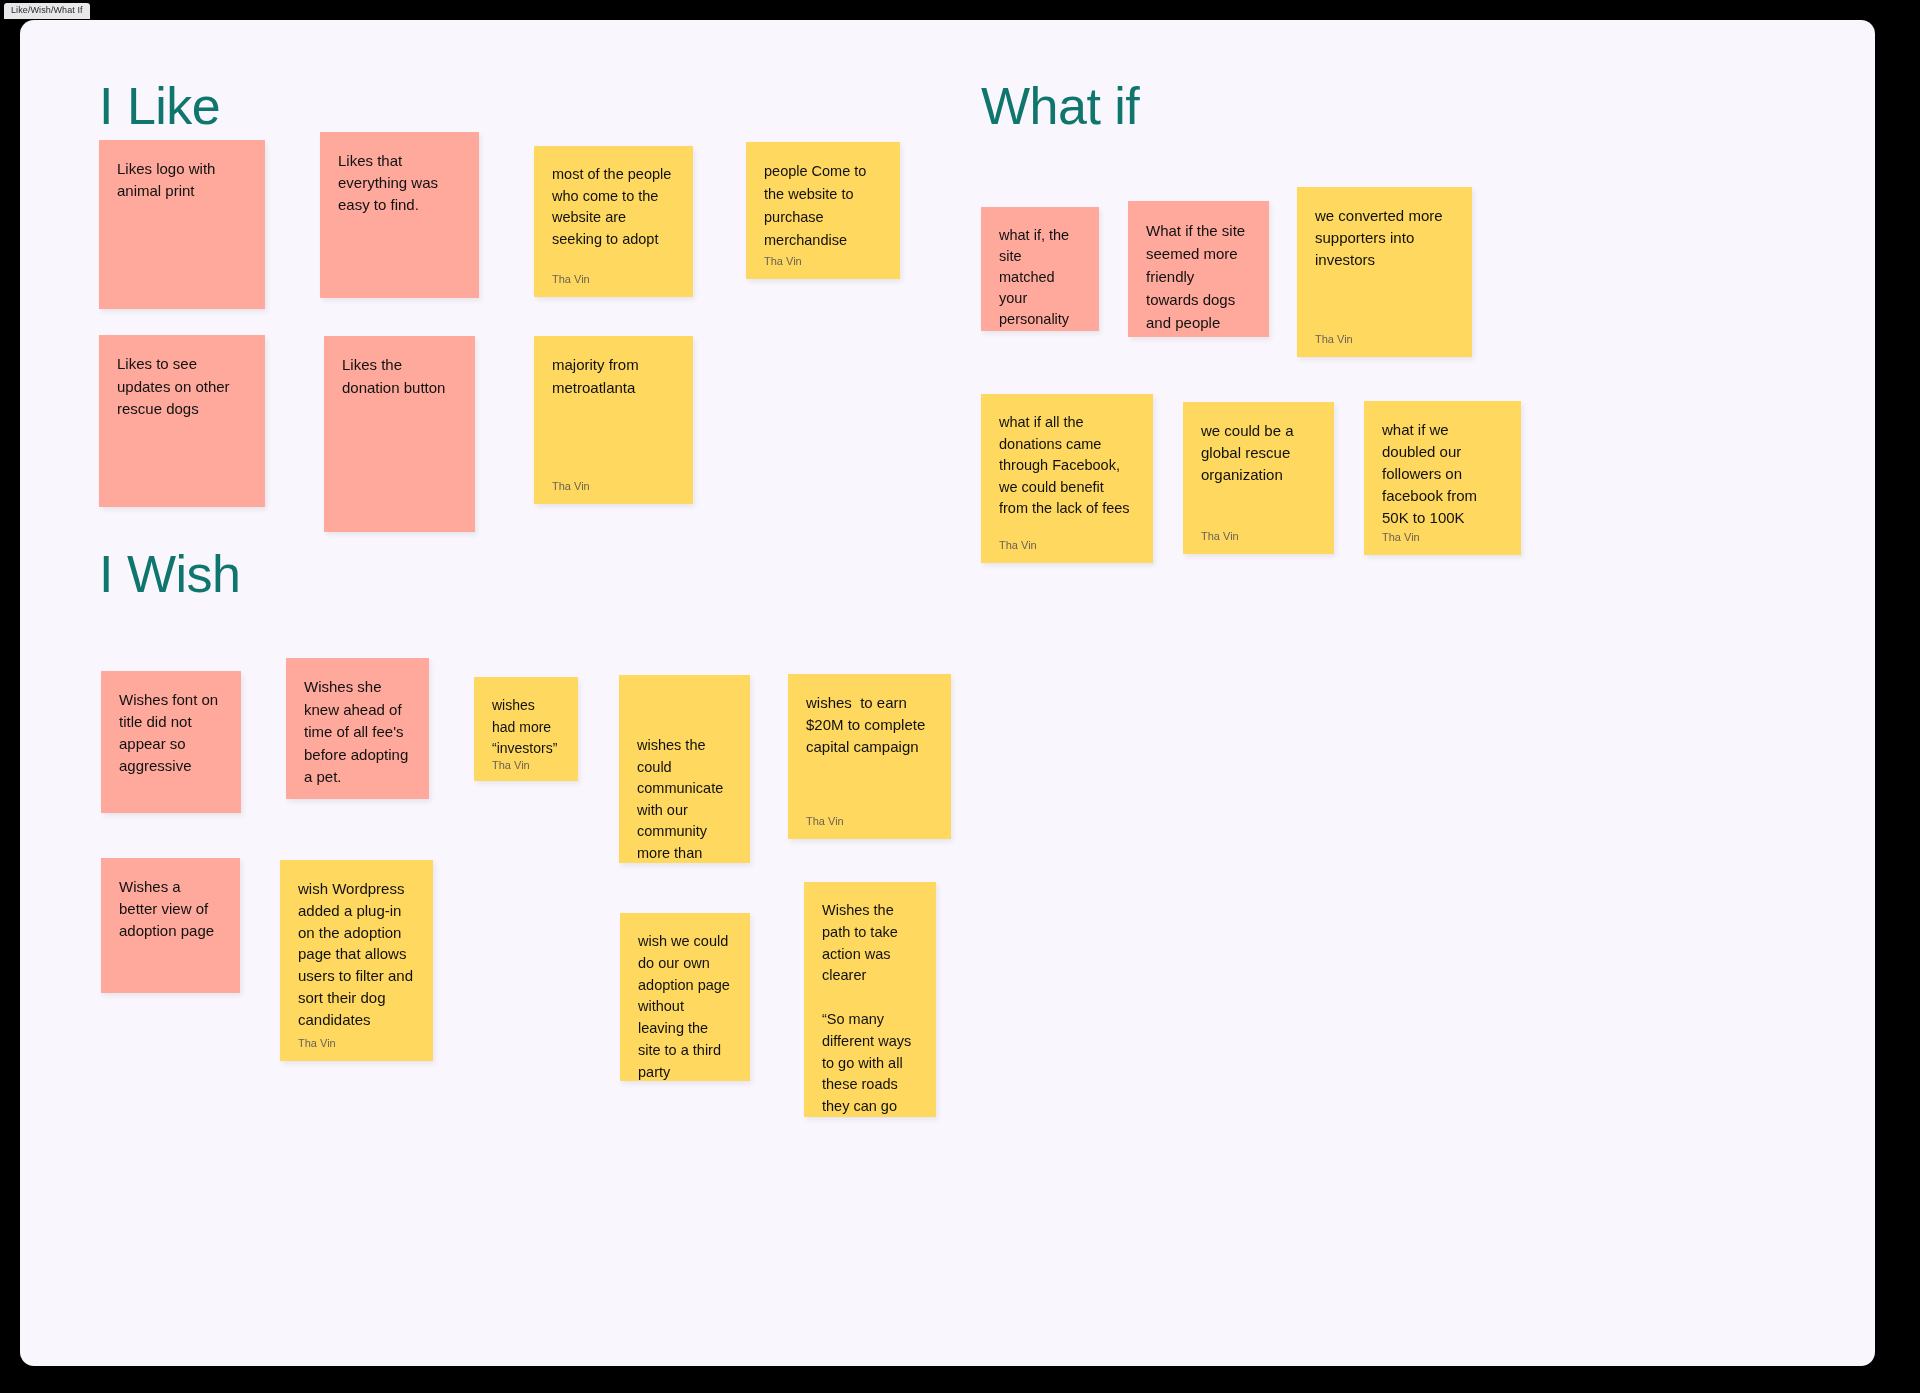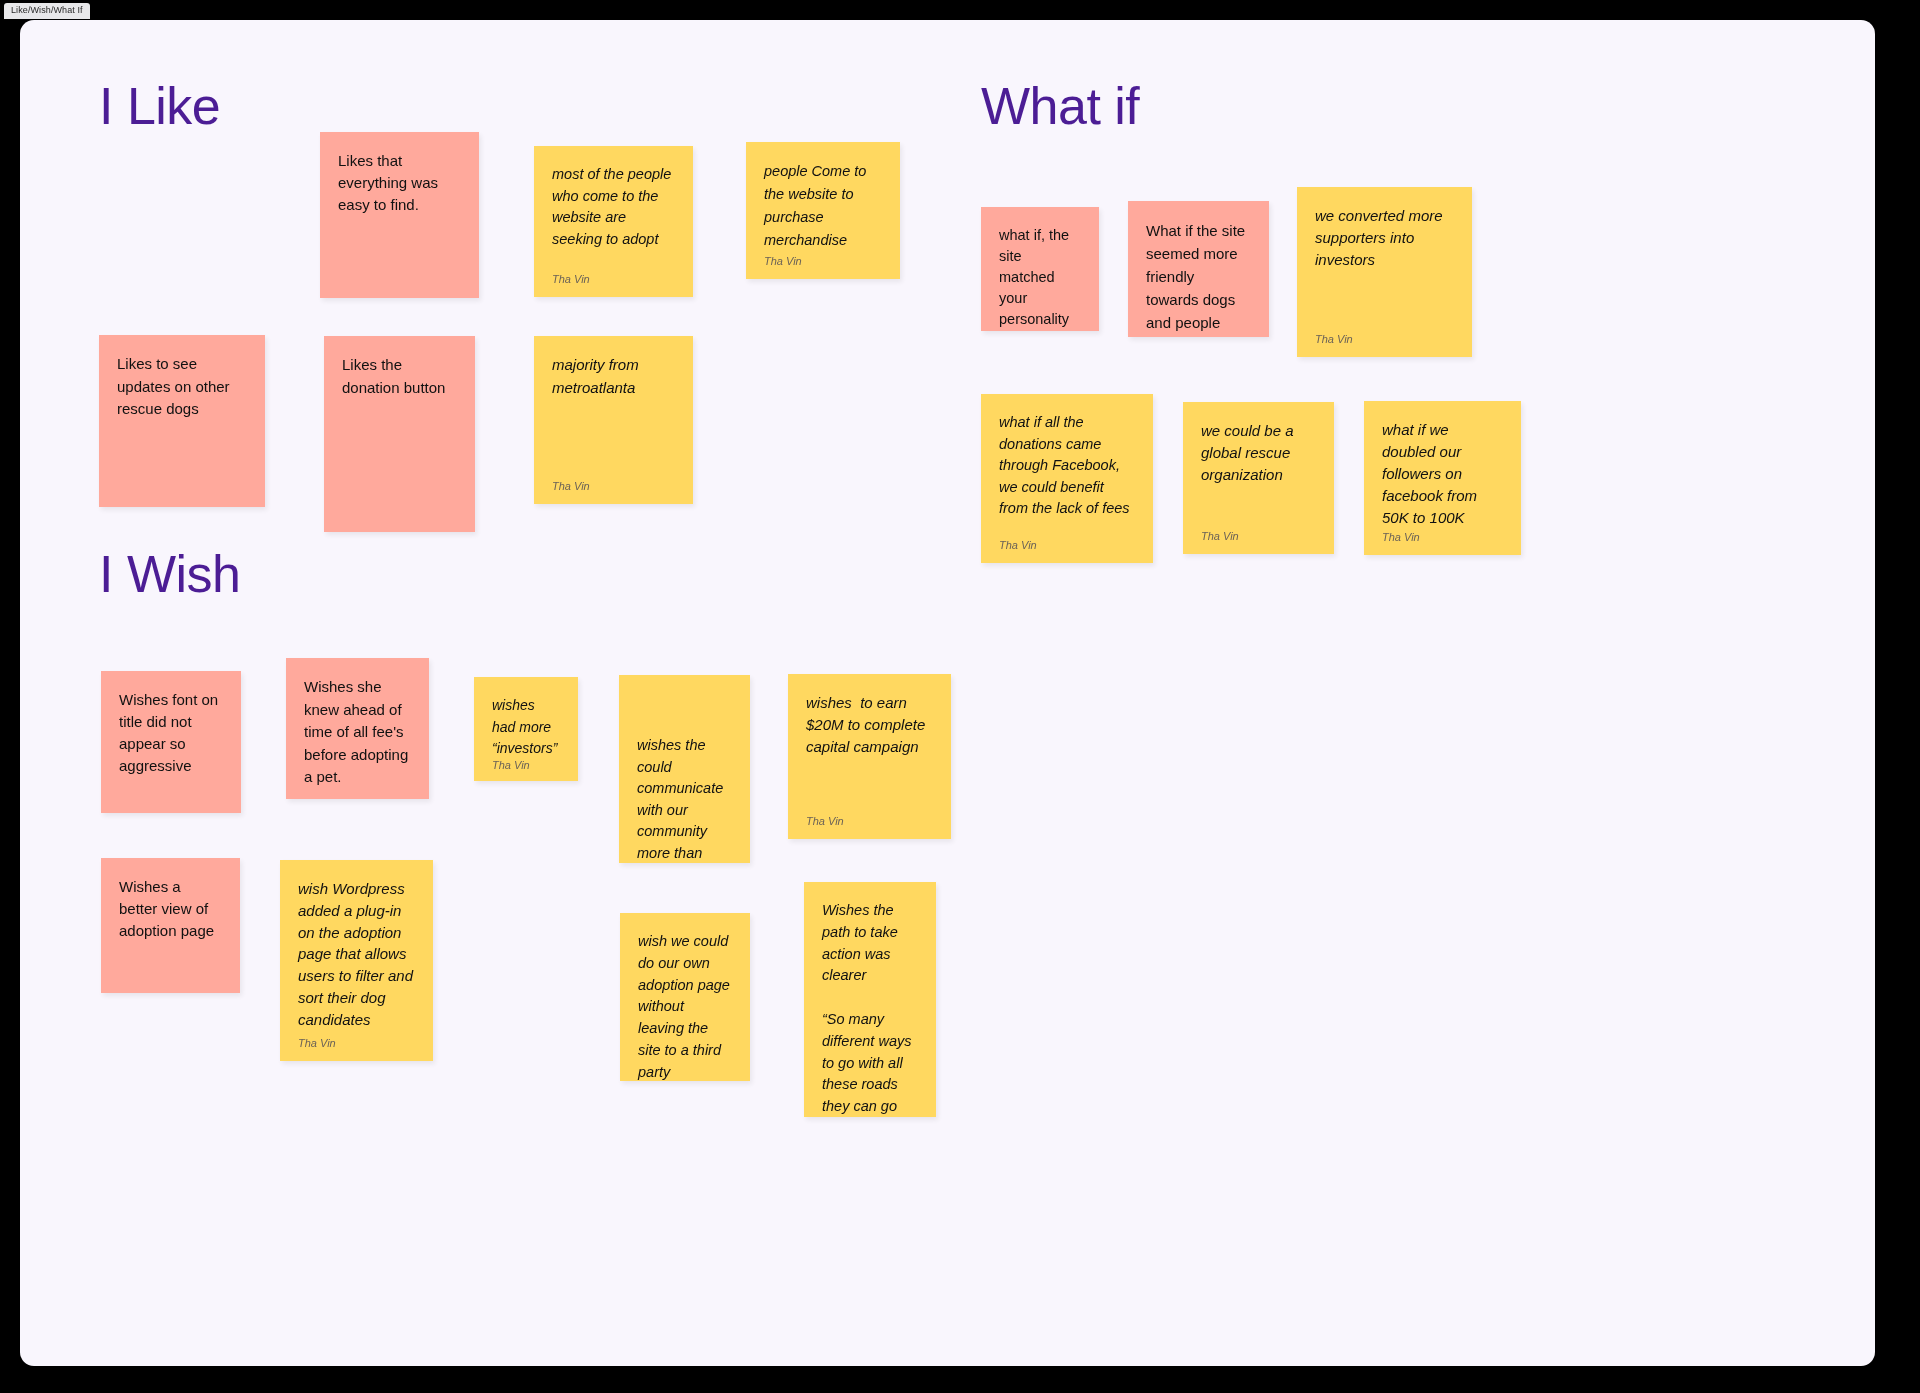--- a/index.html
+++ b/index.html
@@ -51,38 +51,38 @@
     top: 0;
     width: 1855px;
     height: 1346px;
   }
 
   .section-title {
     position: absolute;
     font-family: "Liberation Sans", sans-serif;
     font-weight: 400;
     font-size: 52px;
-    color: #4c1d95;
+    color: #0f766e;
     letter-spacing: -0.5px;
     line-height: 1;
     white-space: nowrap;
   }
 
   .note {
     position: absolute;
     box-sizing: border-box;
     padding: 18px 18px 8px 18px;
     box-shadow: 2px 3px 5px rgba(0,0,0,0.07);
     display: flex;
     flex-direction: column;
     overflow: hidden;
   }
 
   .note.pink { background: #ffa99c; }
-  .note.yellow { background: #ffd860; font-style: italic; }
+  .note.yellow { background: #ffd860; }
 
   .note-body {
     font-family: "Liberation Sans", sans-serif;
     color: #111111;
     white-space: pre-wrap;
     flex: 0 0 auto;
   }
 
   .note-author {
     font-family: "Liberation Sans", sans-serif;
@@ -99,20 +99,23 @@
 <div id="root">
 
   <div class="browser-tab">Like/Wish/What If</div>
 
   <div class="canvas">
     <div class="board" id="board">
 
     <div class="section-title" style="left: 79px; top: 60px;">I Like</div>
         <div class="section-title" style="left: 961px; top: 60px;">What if</div>
         <div class="section-title" style="left: 79px; top: 528px;">I Wish</div>
+        <div class="note pink" style="left: 79px; top: 120px; width: 166px; height: 169px;">
+          <div class="note-body" style="font-size: 15px; line-height: 22px;">Likes logo with animal print</div>
+        </div>
         <div class="note pink" style="left: 300px; top: 112px; width: 159px; height: 166px;">
           <div class="note-body" style="font-size: 15px; line-height: 22px;">Likes that everything was easy to find.</div>
         </div>
         <div class="note yellow" style="left: 514px; top: 126px; width: 159px; height: 151px;">
           <div class="note-body" style="font-size: 14.5px; line-height: 21.5px;">most of the people who come to the website are seeking to adopt</div>
           <div class="note-author">Tha Vin</div>
         </div>
         <div class="note yellow" style="left: 726px; top: 122px; width: 154px; height: 137px;">
           <div class="note-body" style="font-size: 14.5px; line-height: 23px;">people Come to the website to purchase merchandise</div>
           <div class="note-author">Tha Vin</div>

